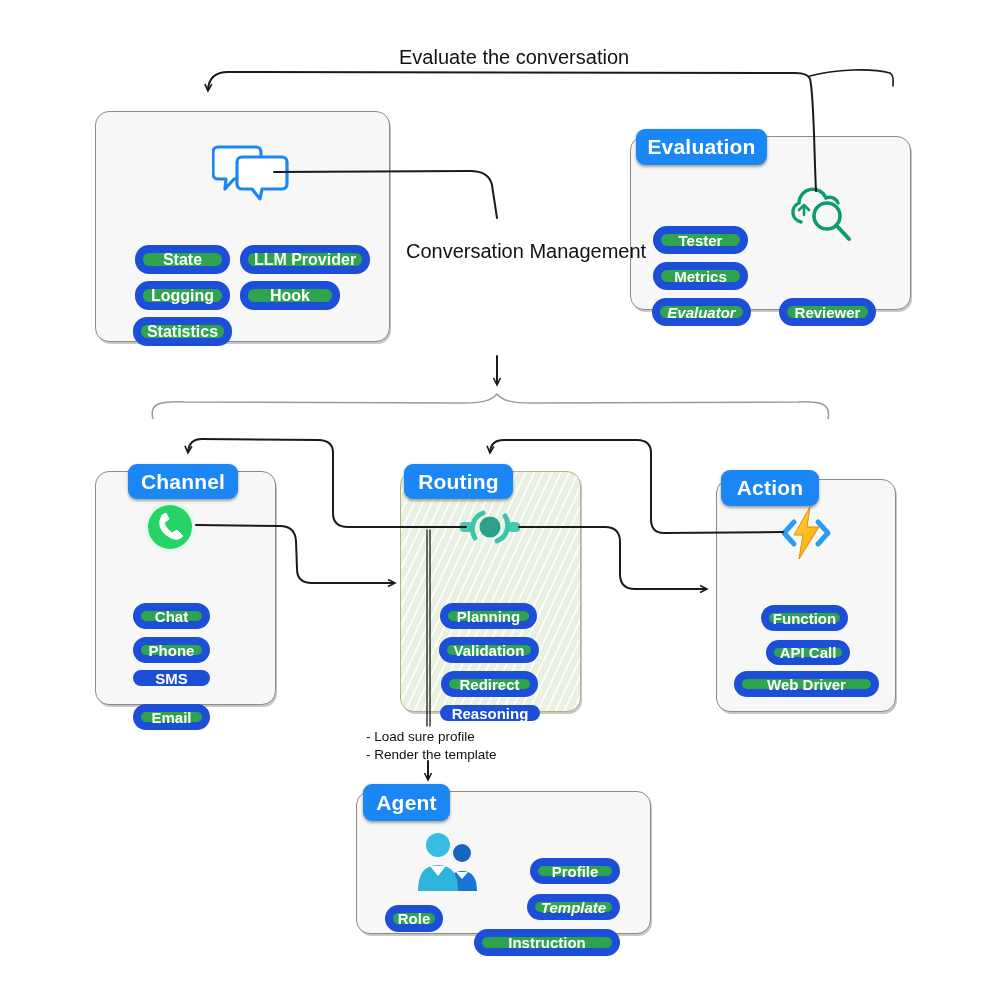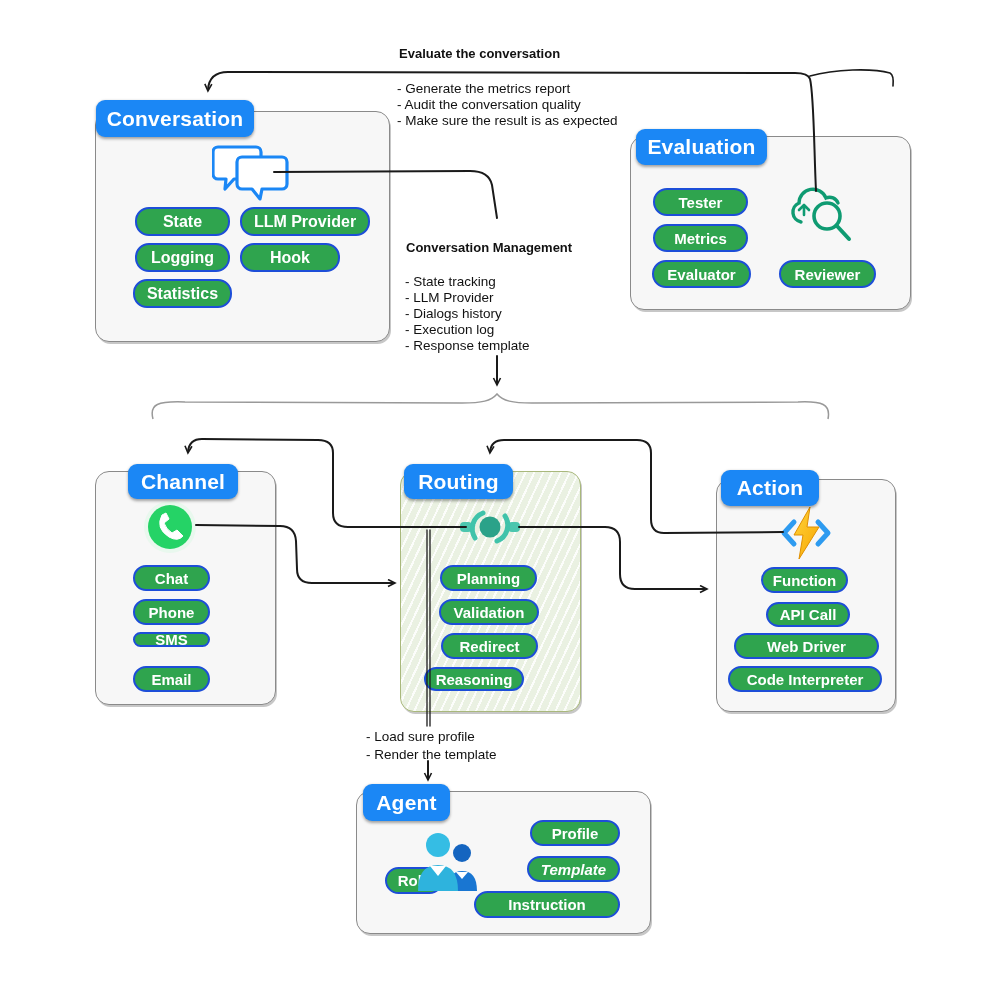--- a/index.html
+++ b/index.html
@@ -7,94 +7,80 @@
           font-family:"Liberation Sans",sans-serif;color:#111;}
   .box{position:absolute;background:#f7f7f7;border:1.8px solid #8a8a8a;border-radius:14px;
        box-shadow:1.5px 2.5px 0 -0.5px rgba(130,130,130,.45);z-index:1;box-sizing:border-box;}
   .box.routing{background-color:#eaf1e2;
        background-image:repeating-linear-gradient(115deg,rgba(255,255,255,.85) 0 2px,rgba(0,0,0,0) 2px 8px);
        border-color:#a9b87c;}
   .hdr{position:absolute;background:#1b87f5;color:#fff;font-weight:700;font-size:21px;
        border-radius:9px;display:flex;align-items:center;justify-content:center;
        box-shadow:0 1.5px 3px rgba(0,0,0,.35);z-index:4;letter-spacing:.2px;box-sizing:border-box;}
   .pill{position:absolute;display:flex;align-items:center;justify-content:center;
-        background:#2fa44e;border:2px solid #1d4ed8;border-radius:14px;color:#fff;
-        font-weight:700;font-size:15px;z-index:2;box-sizing:border-box;white-space:nowrap;}
+        background:#2fa44e;border:8px solid #1d4ed8;border-radius:14px;color:#fff;
+        font-weight:700;font-size:15px;z-index:2;box-sizing:border-box;white-space:nowrap;margin-top:38px;}
   .pill.lg{font-size:16px;}
-  .note-title{position:absolute;font-weight:700;font-size:13px;z-index:2;white-space:nowrap;}
+  .note-title{position:absolute;font-weight:400;font-size:20px;z-index:2;white-space:nowrap;}
   .note-lines{position:absolute;font-size:13.5px;line-height:16px;z-index:2;white-space:nowrap;}
   .note-lines.wide{line-height:17.5px;}
   .icon{position:absolute;z-index:3;}
   #wires{position:absolute;left:0;top:0;z-index:3;pointer-events:none;}
 </style>
 </head>
 <body>
 
 <div id="canvas">
 
   <div class="box" style="left:95px;top:111px;width:295px;height:231px;"></div>
   <div class="box" style="left:630px;top:136px;width:281px;height:174px;"></div>
   <div class="box" style="left:95px;top:471px;width:181px;height:234px;"></div>
   <div class="box routing" style="left:400px;top:471px;width:181px;height:241px;"></div>
   <div class="box" style="left:716px;top:479px;width:180px;height:233px;"></div>
   <div class="box" style="left:356px;top:791px;width:295px;height:143px;"></div>
 
-  <div class="hdr" style="left:96px;top:100px;width:158px;height:37px;">Conversation</div>
   <div class="hdr" style="left:636px;top:129px;width:131px;height:36px;">Evaluation</div>
   <div class="hdr" style="left:97px;top:464px;width:110px;height:35px;margin-left:31px;">Channel</div>
   <div class="hdr" style="left:404px;top:464px;width:109px;height:35px;">Routing</div>
   <div class="hdr" style="left:721px;top:470px;width:98px;height:36px;">Action</div>
   <div class="hdr" style="left:363px;top:784px;width:87px;height:37px;">Agent</div>
 
   <div class="note-title" style="left:399px;top:46px;">Evaluate the conversation</div>
-  <div class="note-lines" style="left:397px;top:81px;">
-    <div>- Generate the metrics report</div>
-    <div>- Audit the conversation quality</div>
-    <div>- Make sure the result is as expected</div>
-  </div>
 
   <div class="note-title" style="left:406px;top:240px;">Conversation Management</div>
-  <div class="note-lines" style="left:405px;top:274px;">
-    <div>- State tracking</div>
-    <div>- LLM Provider</div>
-    <div>- Dialogs history</div>
-    <div>- Execution log</div>
-    <div>- Response template</div>
-  </div>
 
   <div class="note-lines wide" style="left:366px;top:728px;">
     <div>- Load sure profile</div>
     <div>- Render the template</div>
   </div>
 
   <div class="pill lg" style="left:135px;top:207px;width:95px;height:29px;">State</div>
   <div class="pill lg" style="left:240px;top:207px;width:130px;height:29px;">LLM Provider</div>
   <div class="pill lg" style="left:135px;top:243px;width:95px;height:29px;">Logging</div>
   <div class="pill lg" style="left:240px;top:243px;width:100px;height:29px;">Hook</div>
   <div class="pill lg" style="left:133px;top:279px;width:99px;height:29px;">Statistics</div>
 
   <div class="pill" style="left:653px;top:188px;width:95px;height:28px;">Tester</div>
   <div class="pill" style="left:653px;top:224px;width:95px;height:28px;">Metrics</div>
-  <div class="pill" style="left:652px;top:260px;width:99px;height:28px;">Evaluator</div>
+  <div class="pill" style="left:652px;top:260px;width:99px;height:28px;font-style:italic;">Evaluator</div>
   <div class="pill" style="left:779px;top:260px;width:97px;height:28px;">Reviewer</div>
 
   <div class="pill" style="left:133px;top:565px;width:77px;height:26px;">Chat</div>
   <div class="pill" style="left:133px;top:599px;width:77px;height:26px;">Phone</div>
   <div class="pill" style="left:133px;top:632px;width:77px;height:15px;">SMS</div>
   <div class="pill" style="left:133px;top:666px;width:77px;height:26px;">Email</div>
 
   <div class="pill" style="left:440px;top:565px;width:97px;height:26px;">Planning</div>
   <div class="pill" style="left:439px;top:599px;width:100px;height:26px;">Validation</div>
   <div class="pill" style="left:441px;top:633px;width:97px;height:26px;">Redirect</div>
-  <div class="pill" style="left:424px;top:667px;width:100px;height:24px;">Reasoning</div>
+  <div class="pill" style="left:440px;top:667px;width:100px;height:16px;">Reasoning</div>
 
   <div class="pill" style="left:761px;top:567px;width:87px;height:26px;">Function</div>
   <div class="pill" style="left:766px;top:602px;width:84px;height:25px;">API Call</div>
   <div class="pill" style="left:734px;top:633px;width:145px;height:26px;">Web Driver</div>
-  <div class="pill" style="left:728px;top:666px;width:154px;height:26px;">Code Interpreter</div>
 
   <div class="pill" style="left:530px;top:820px;width:90px;height:26px;">Profile</div>
   <div class="pill" style="left:527px;top:856px;width:93px;height:26px;font-style:italic;">Template</div>
   <div class="pill" style="left:385px;top:867px;width:58px;height:27px;text-align:right;">Role</div>
   <div class="pill" style="left:474px;top:891px;width:146px;height:27px;">Instruction</div>
 
   <svg class="icon" style="left:212px;top:143px;" width="82" height="60" viewBox="0 0 82 60">
     <path d="M6,4 h38 a5,5 0 0 1 5,5 v22 a5,5 0 0 1 -5,5 h-22 l-9,10 1,-10 h-8 a5,5 0 0 1 -5,-5 v-22 a5,5 0 0 1 5,-5 z" fill="#fff" stroke="#1b87f5" stroke-width="3.2" stroke-linejoin="round"></path>
     <path d="M30,14 h40 a5,5 0 0 1 5,5 v22 a5,5 0 0 1 -5,5 h-20 l-2,10 -8,-10 h-10 a5,5 0 0 1 -5,-5 v-22 a5,5 0 0 1 5,-5 z" fill="#fff" stroke="#1b87f5" stroke-width="3.2" stroke-linejoin="round"></path>
   </svg>

